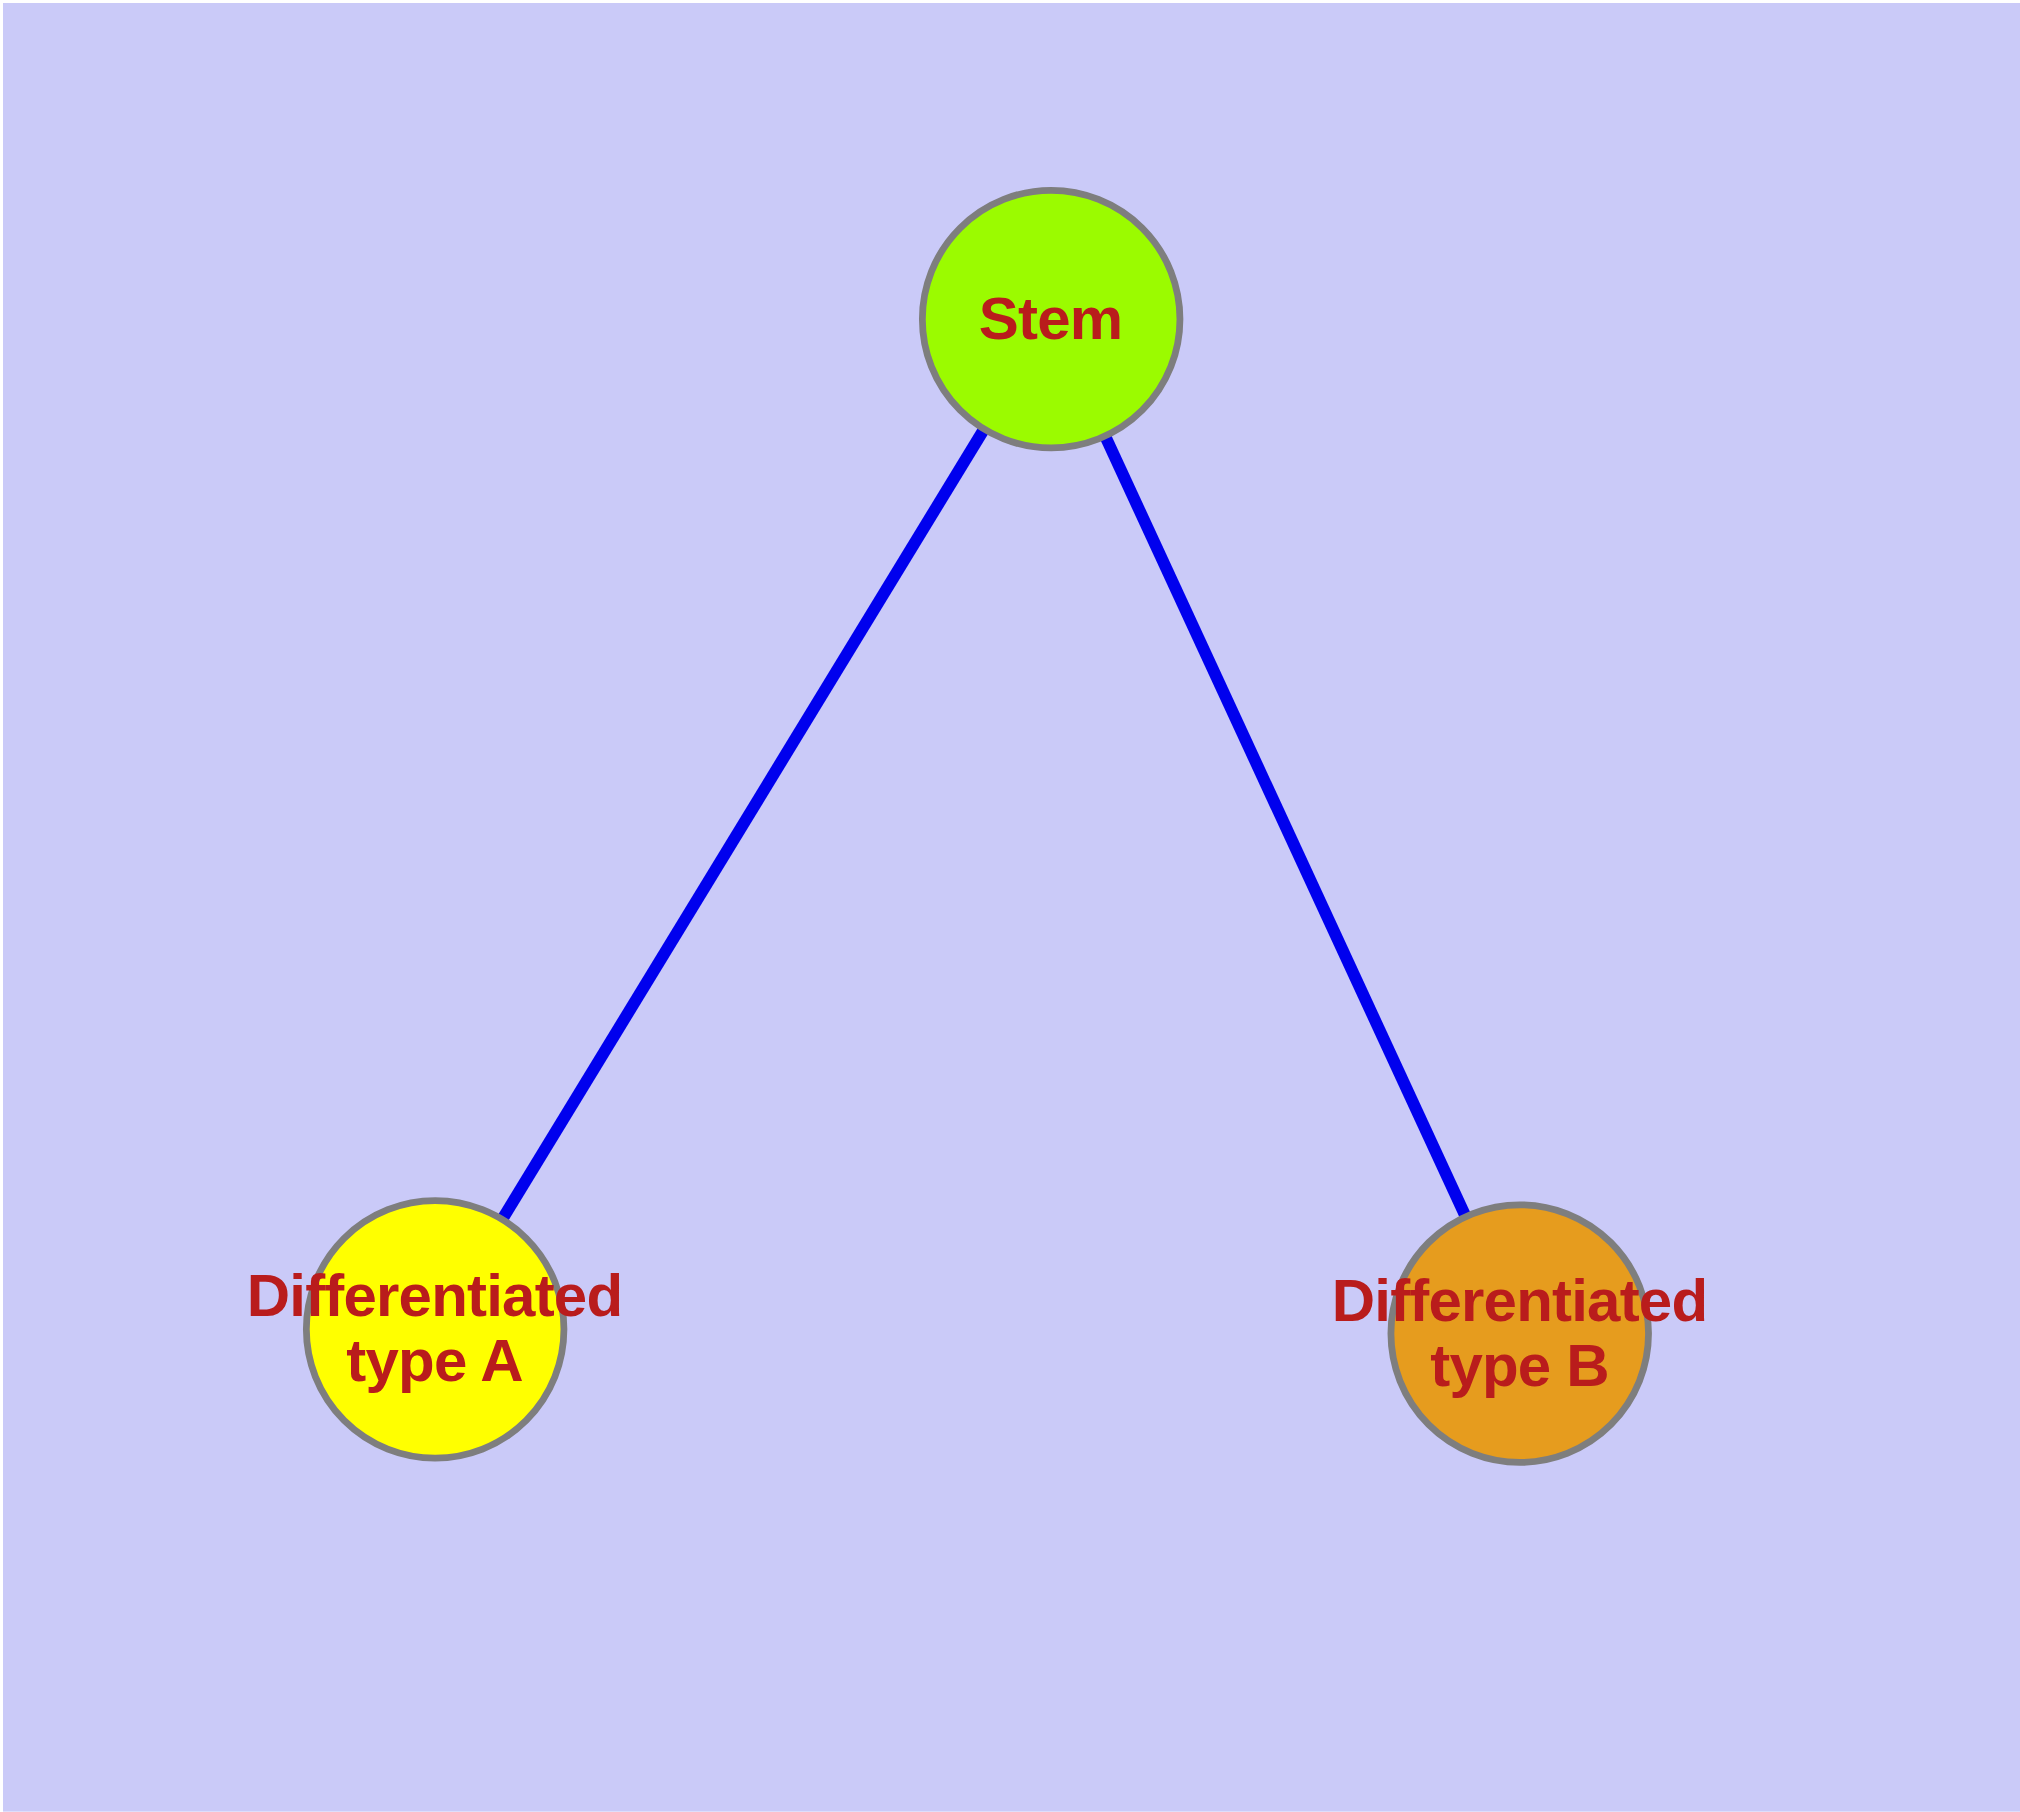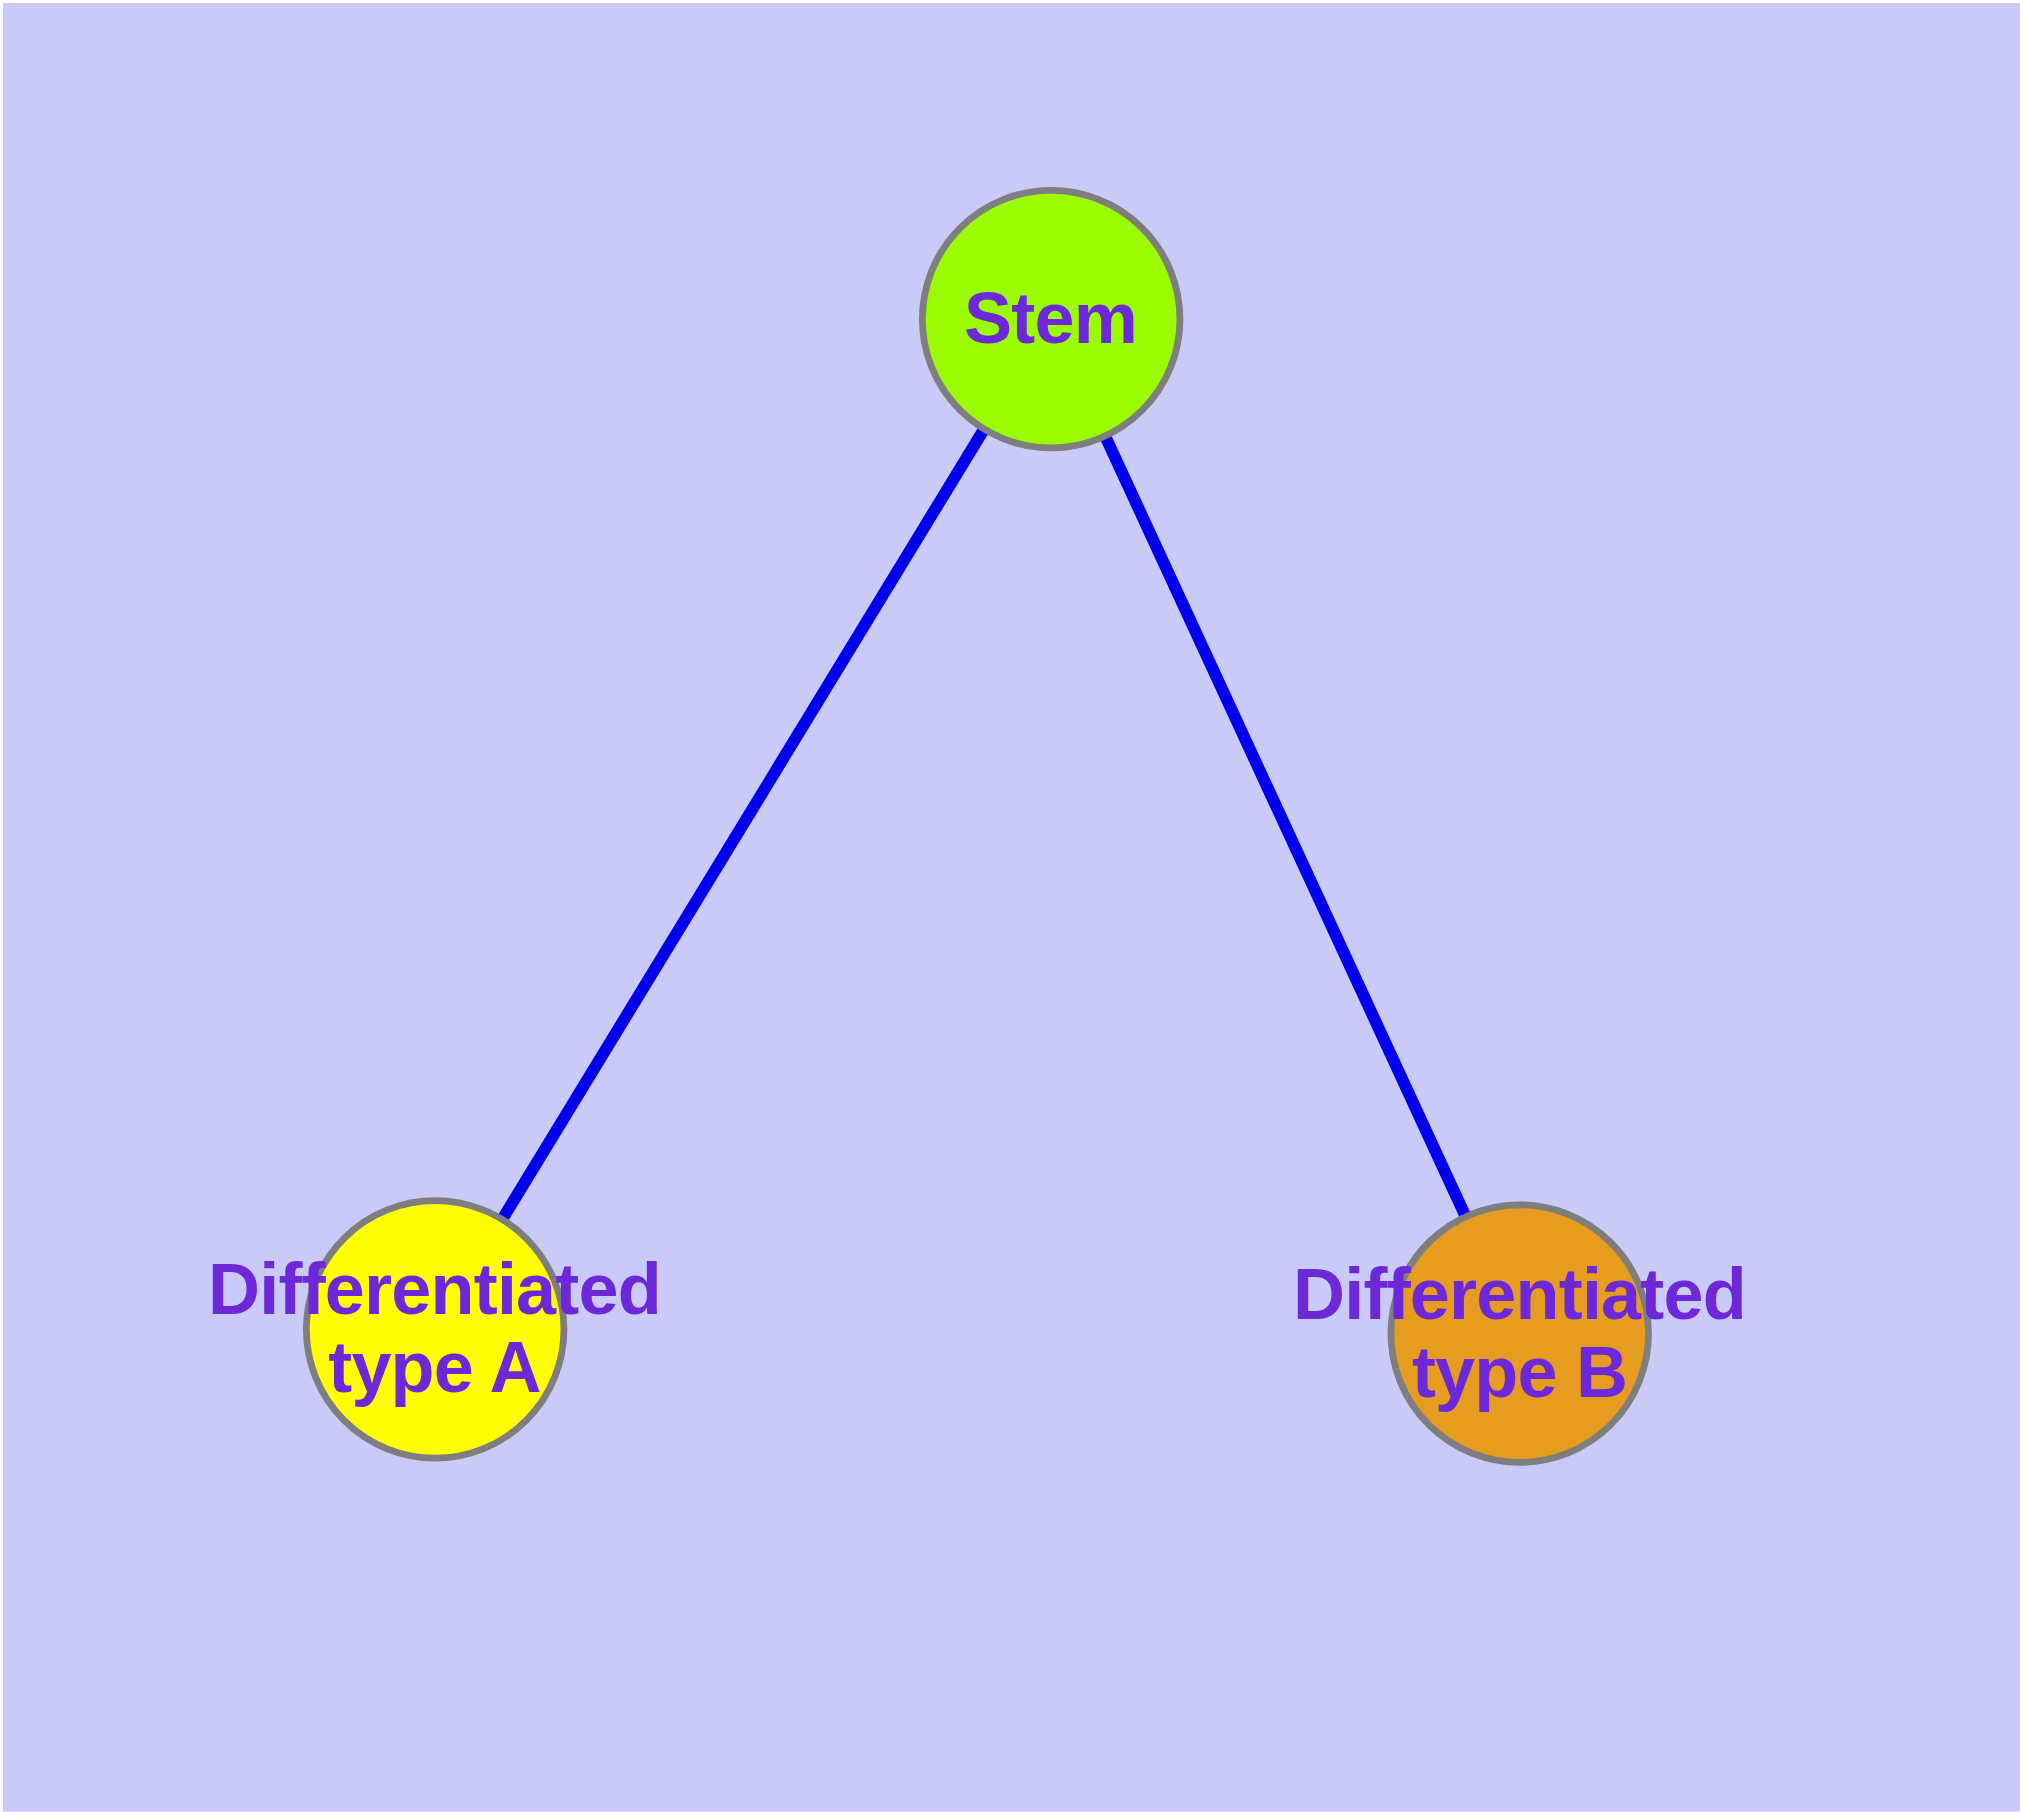--- a/index.html
+++ b/index.html
@@ -26,23 +26,23 @@
     height: 100%;
     display: block;
   }
   .node-label {
     position: absolute;
     transform: translate(-50%, -50%);
     width: max-content;
     text-align: center;
     white-space: pre-line;
     font-weight: bold;
-    font-size: 72px;
+    font-size: 60px;
     line-height: 1.08;
-    color: #6d28d9;
+    color: #b91c1c;
     letter-spacing: -0.8px;
   }
 </style>
 </head>
 <body>
 
 <div class="stage">
   <svg id="graph" xmlns="http://www.w3.org/2000/svg" viewBox="0 0 2381 2134" preserveAspectRatio="none">
       <rect x="0" y="0" width="2381" height="2134" fill="#CACAF8"></rect>
       <line x1="1237" y1="373" x2="510" y2="1565" stroke="#0000EE" stroke-width="14"></line>

